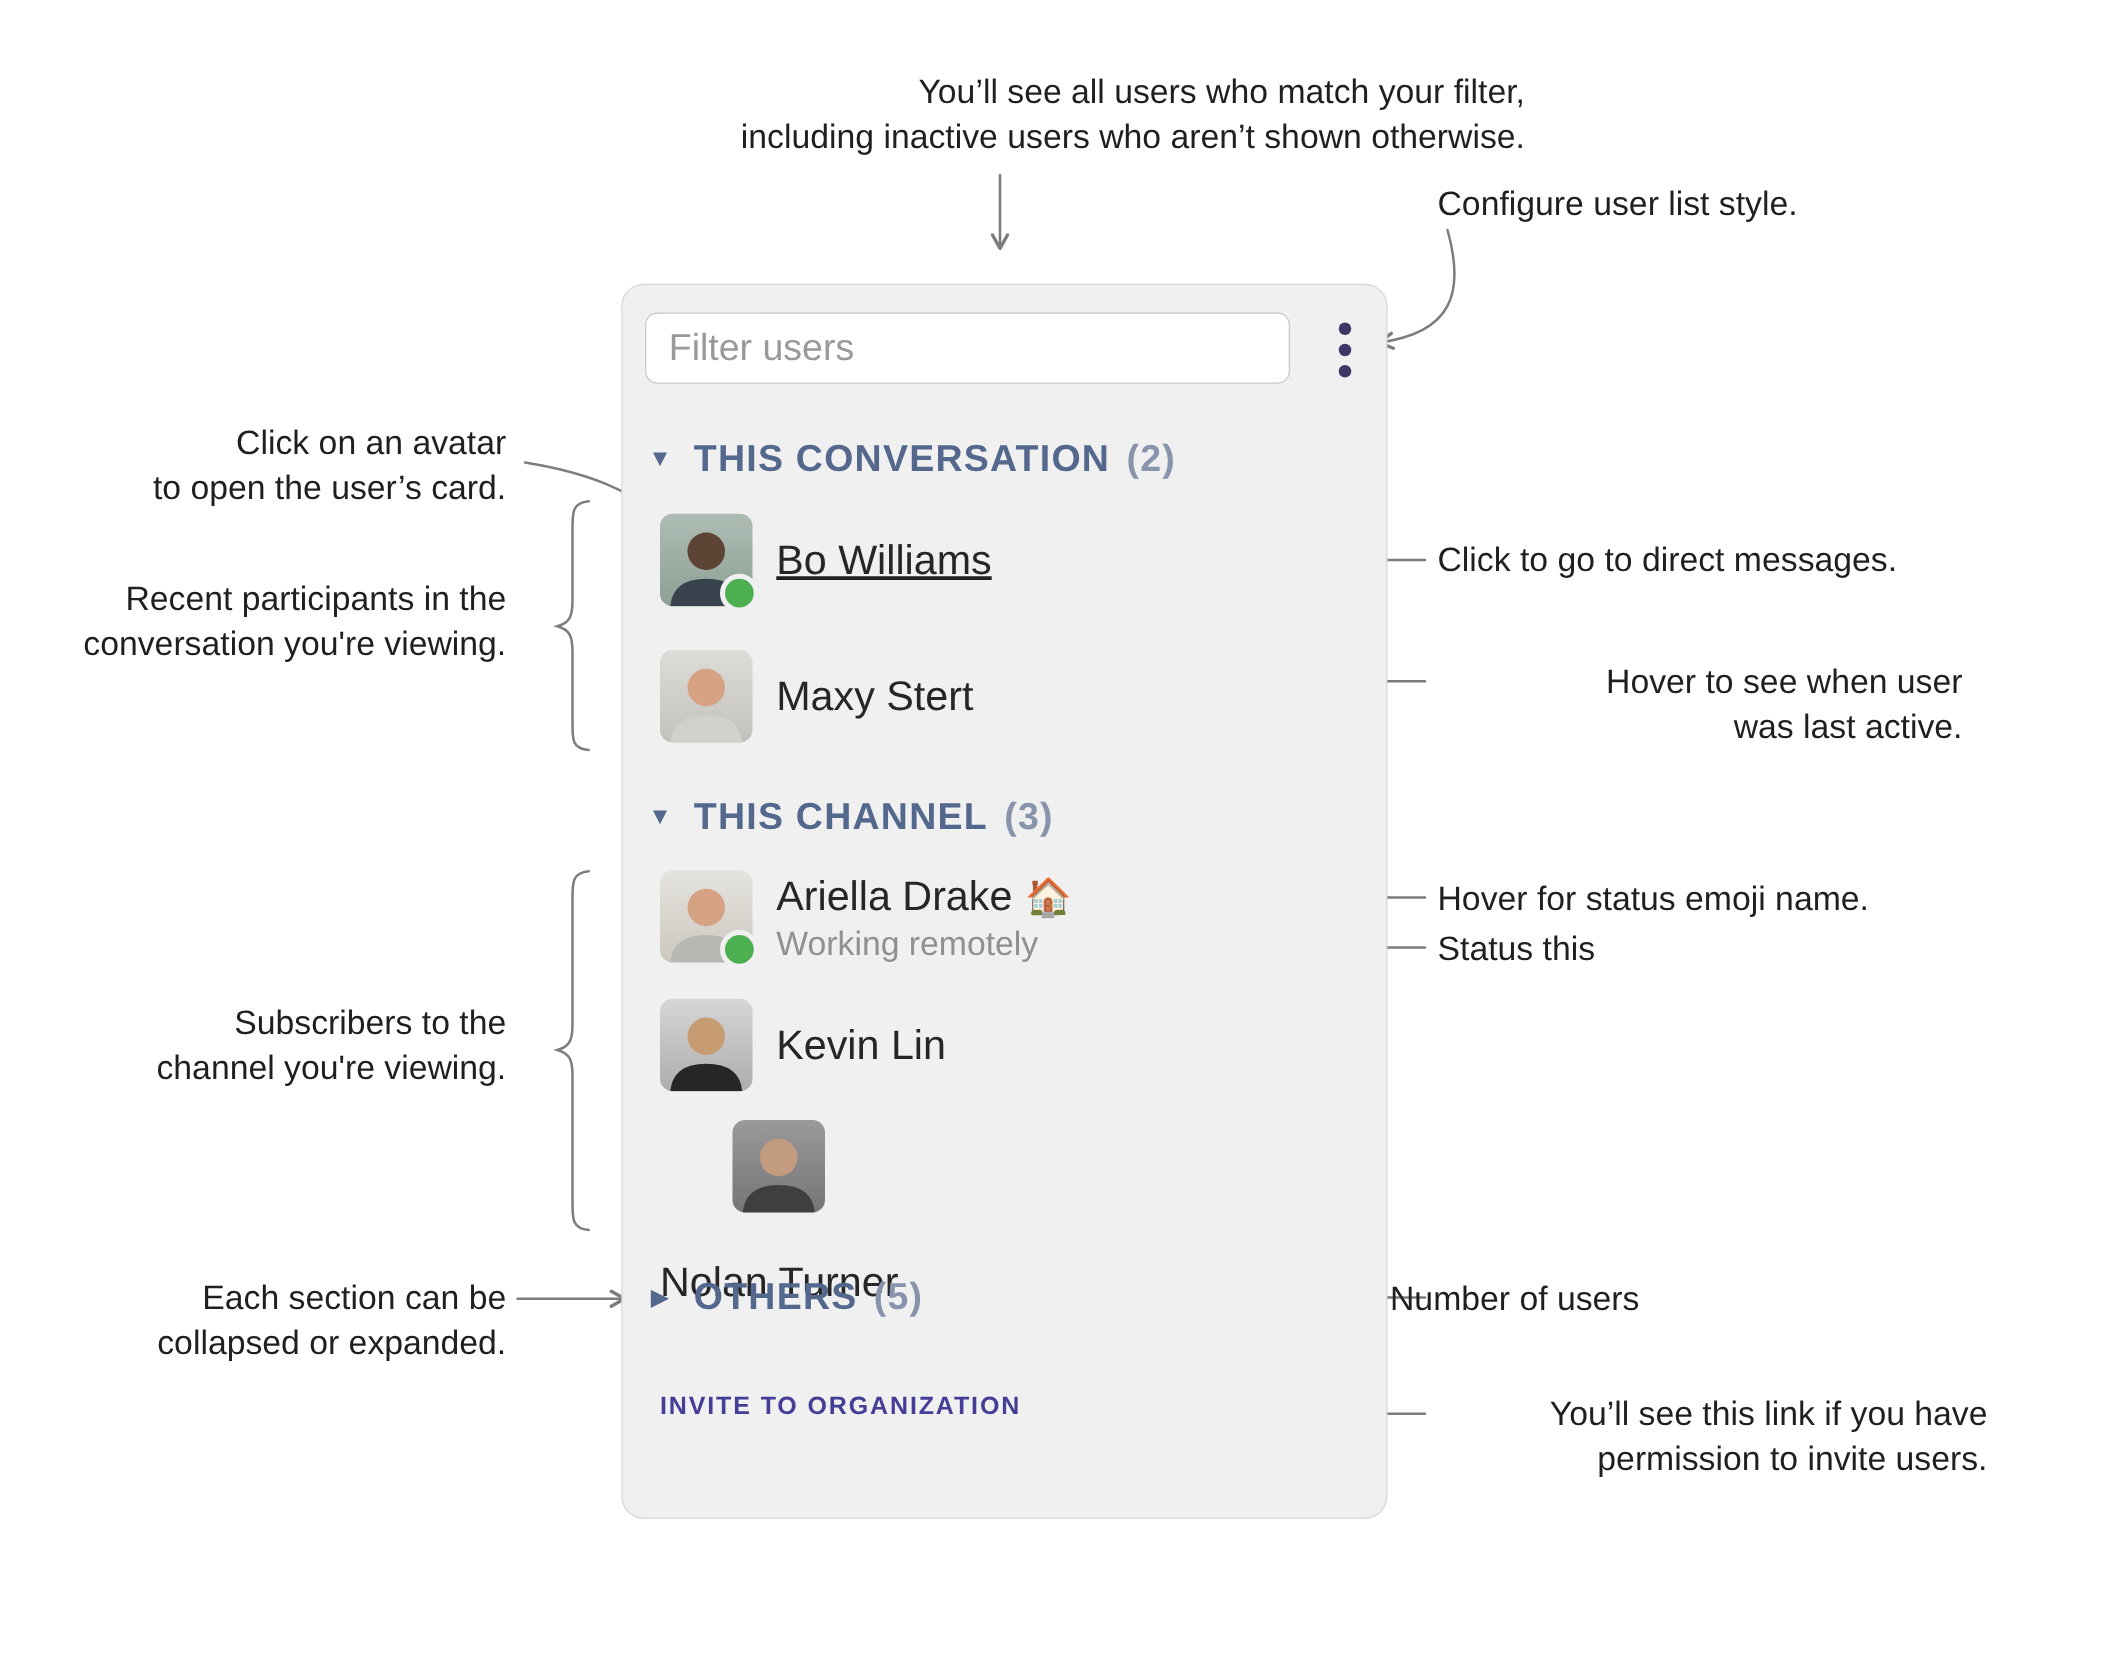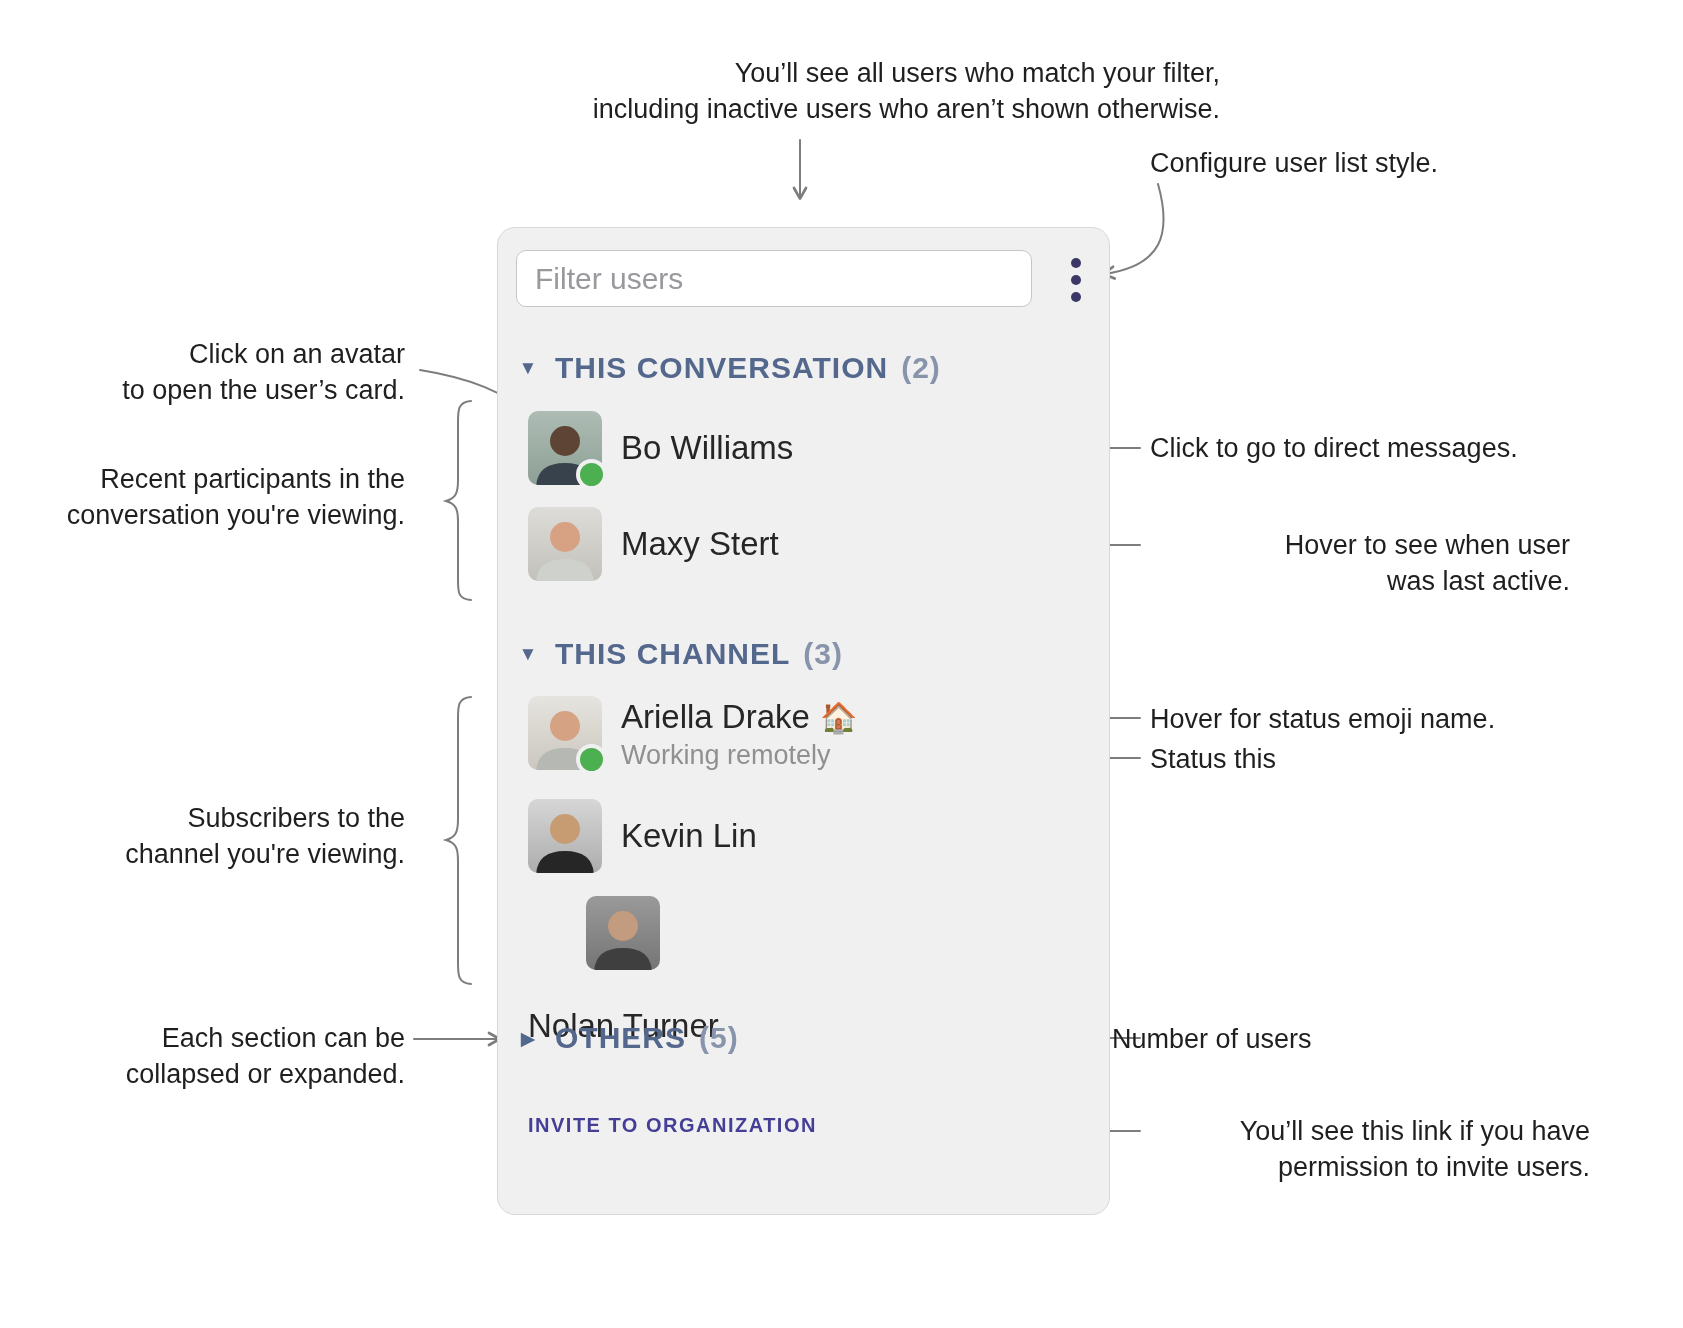--- a/index.html
+++ b/index.html
@@ -44,22 +44,22 @@
     font-size:30px; font-weight:bold; letter-spacing:1px; color:#54678c;
   }
   .section-header .count {
     font-size:30px; font-weight:bold; letter-spacing:1px; color:#8794ab; margin-left:-2px;
   }
   .hdr-1 { top:123px; }
   .hdr-2 { top:409px; }
   .hdr-3 { top:793px; }
 
   .user-row { position:absolute; left:30px; display:flex; align-items:center; gap:19px; }
-  .row-bo { top:183px; }
-  .row-maxy { top:279px; }
+  .row-bo { top:183px;text-decoration:underline; }
+  .row-maxy { top:292px; }
   .row-ariella { top:468px; align-items:flex-start; }
   .row-kevin { top:571px; }
   .row-nolan { top:668px;flex-direction:column; }
 
   .avatar-wrap { position:relative; width:74px; height:74px; flex:none; }
   .avatar { width:74px; height:74px; border-radius:10px; overflow:hidden; cursor:pointer; }
   .avatar svg { width:100%; height:100%; display:block; }
   .presence-dot {
     position:absolute; right:-5px; bottom:-5px; width:23px; height:23px; border-radius:50%;
     background:#4caf50; border:4px solid #f0f0f0; box-sizing:content-box;

